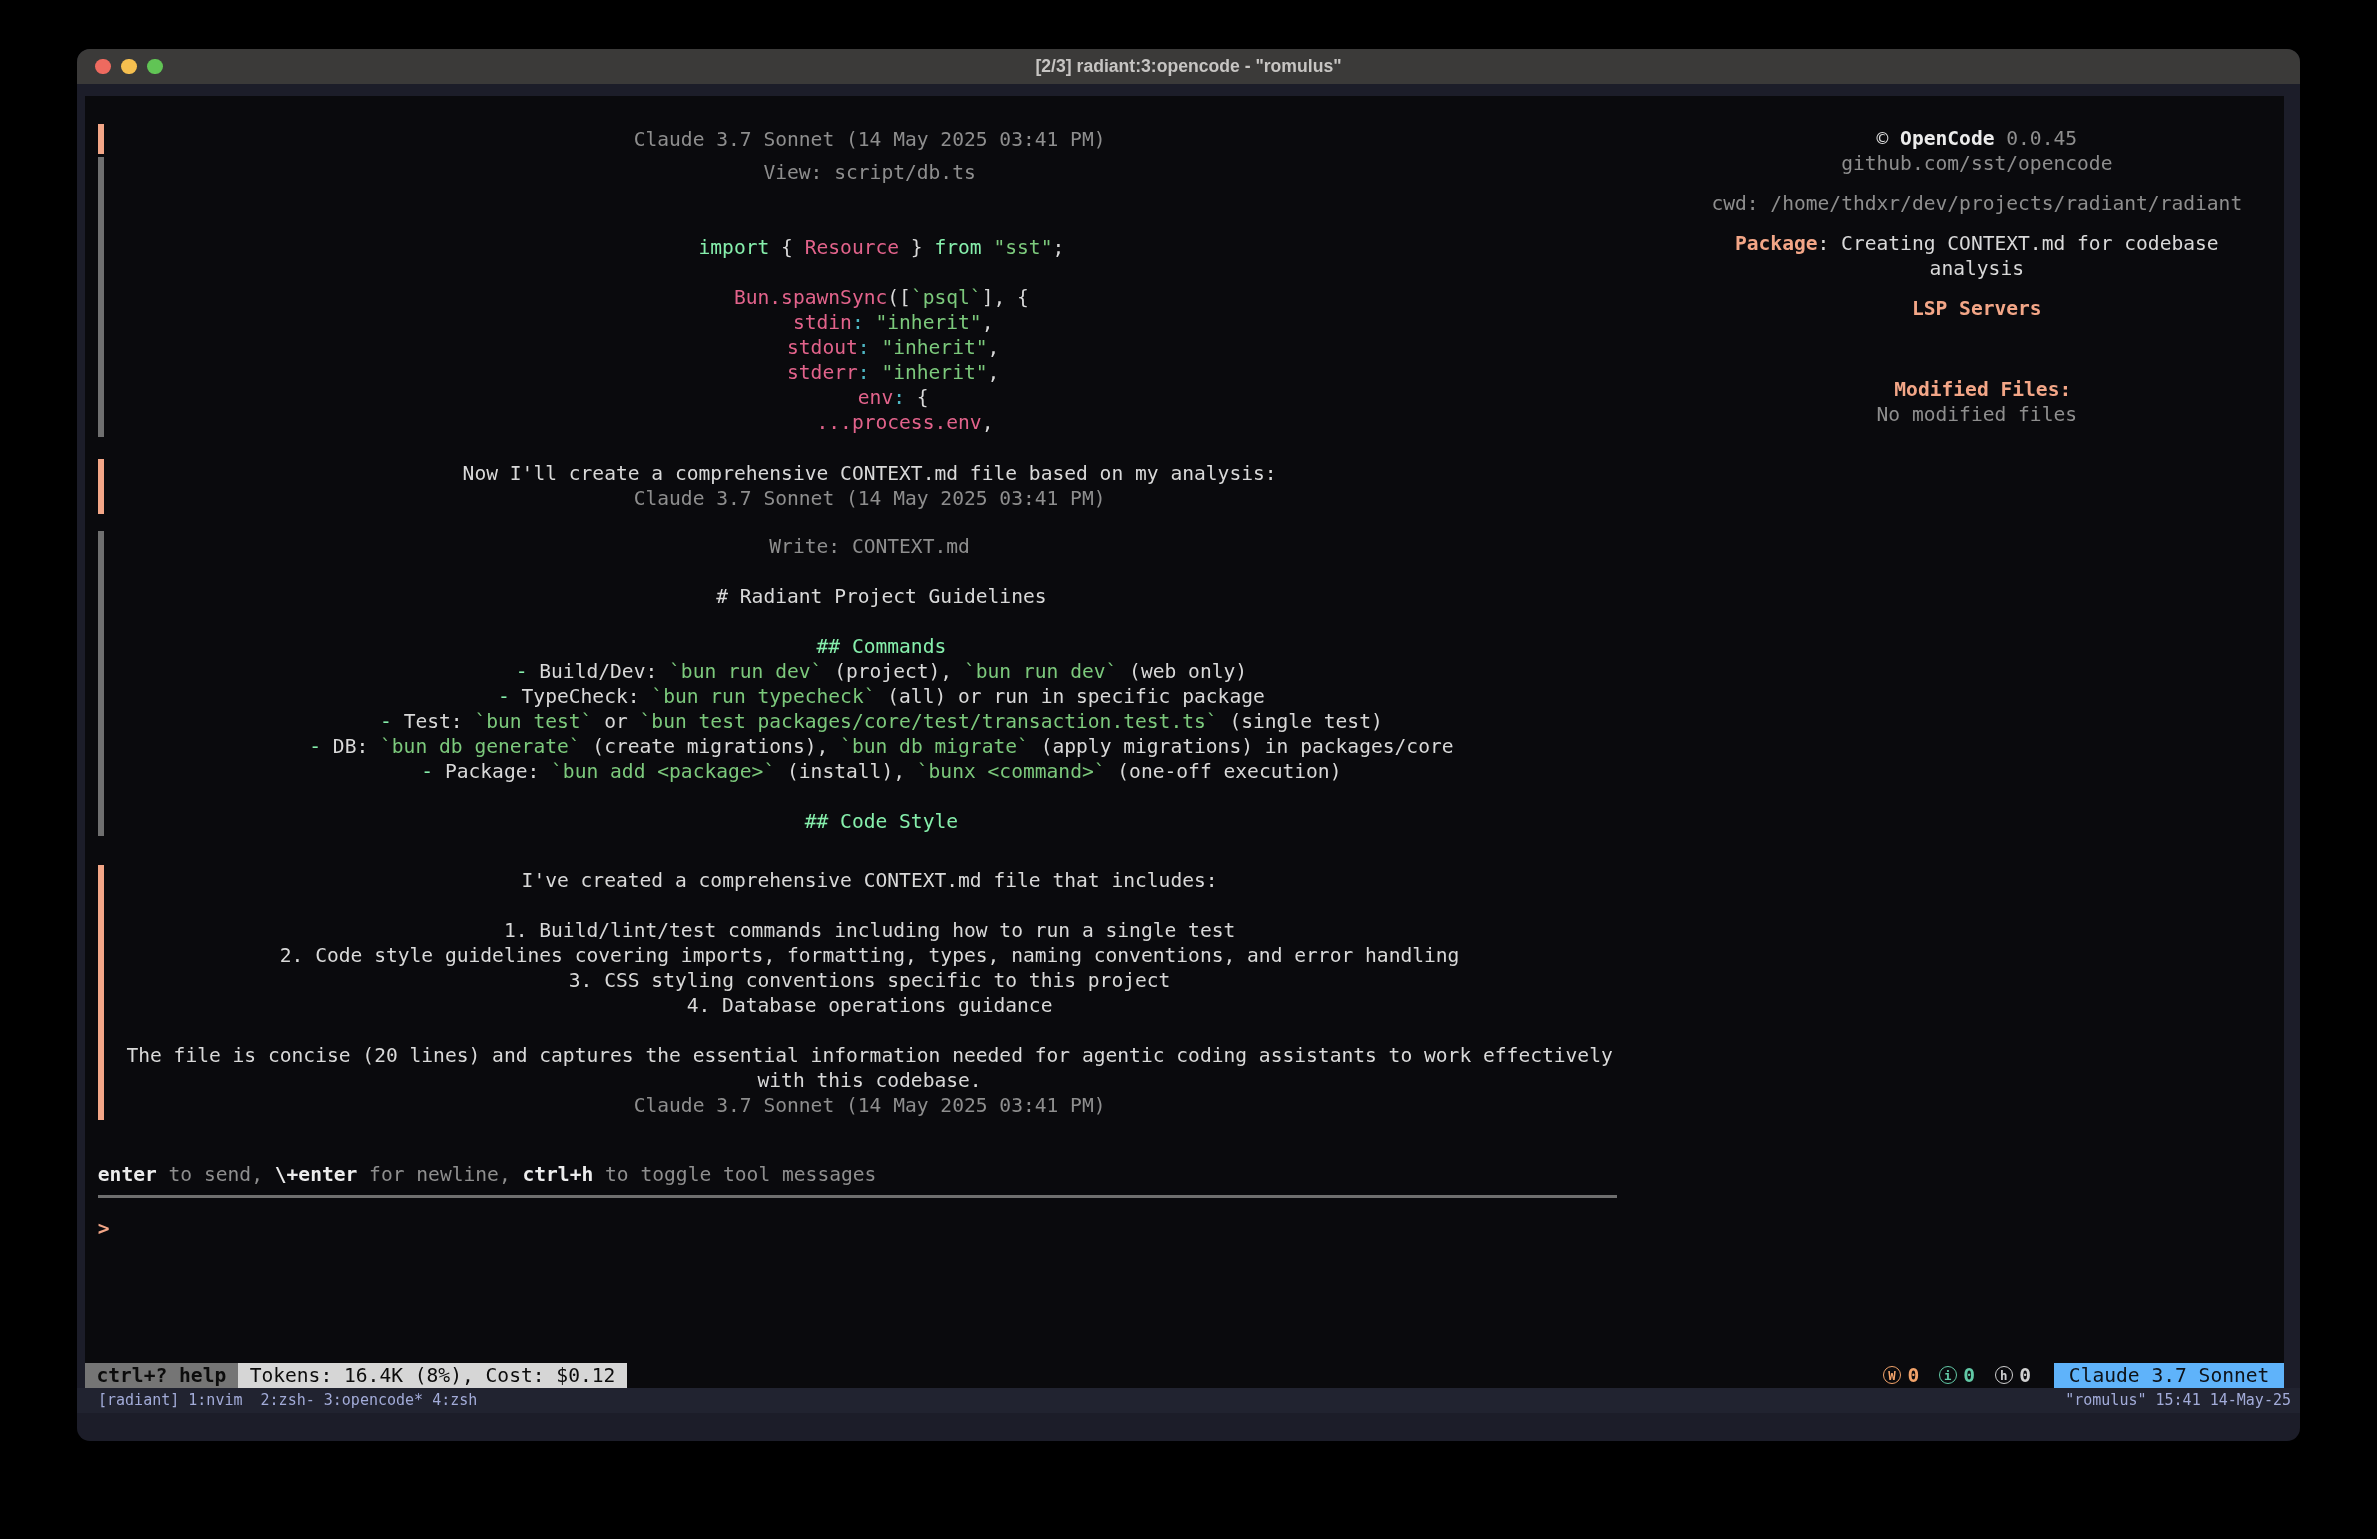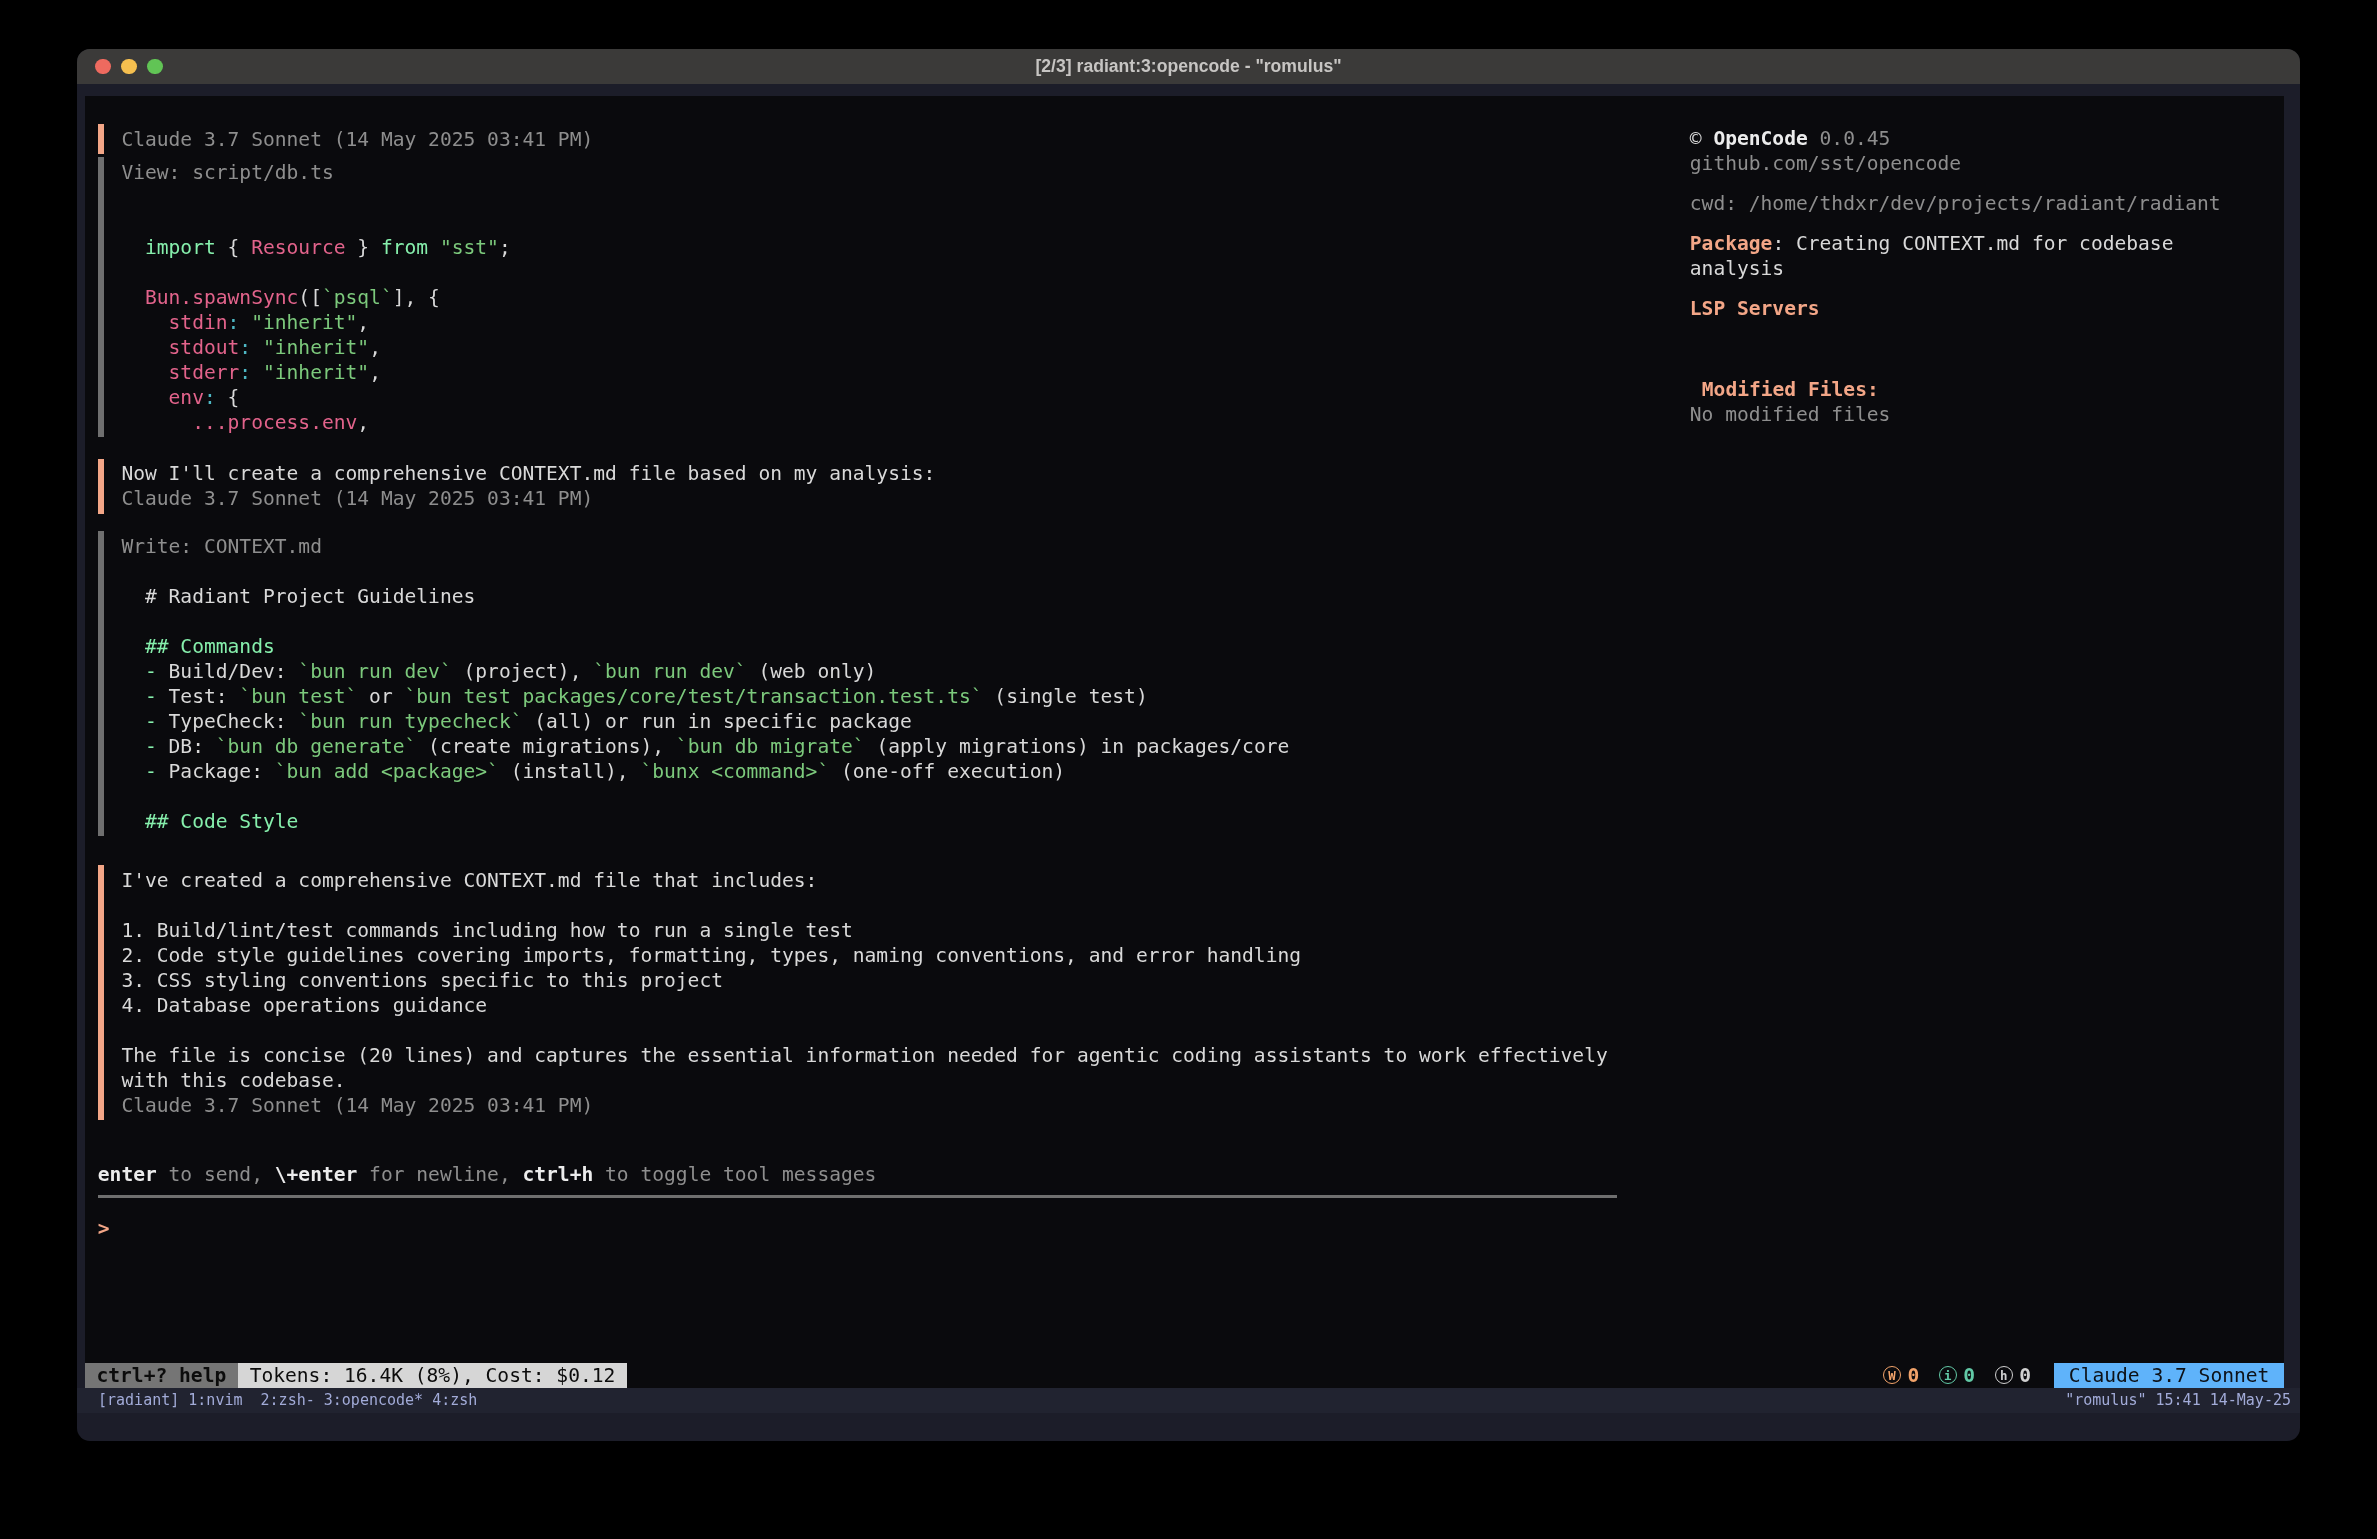--- a/index.html
+++ b/index.html
@@ -16,21 +16,21 @@
   .lights { position:absolute; left:18px; top:9.8px; display:flex; gap:10.4px; }
   .light { width:15.7px; height:15.7px; border-radius:50%; }
   .light.red   { background:#ee6a5f; }
   .light.yellow{ background:#f5bf4f; }
   .light.green { background:#61c455; }
 
   
   .tui { position:absolute; left:7.8px; top:47px; width:2199px; height:1292px;
          background:#0a0a0d; font-size:19.6px; line-height:25px; color:#d9d9d9; }
   .main-col { position:absolute; left:13px; top:28px; width:1520px; }
-  .tline { height:25px; line-height:25px; white-space:pre; }
+  .tline { height:25px; line-height:25px; white-space:pre;text-align:center; }
 
   .block { border-left:6.5px solid #6f6f6f; padding:2.6px 0 2.6px 17.6px; }
   .block.accent { border-left-color:#f3a687; }
   .mt-a { margin-top:0; }
   .mt-b { margin-top:3px; }
   .mt-c { margin-top:21.5px; }
   .mt-d { margin-top:17px; }
   .mt-e { margin-top:29px; }
 
   
@@ -114,22 +114,22 @@
           <div class="tline"><span class="c-w">Now I'll create a comprehensive CONTEXT.md file based on my analysis:</span></div>
           <div class="tline"><span class="c-g">Claude 3.7 Sonnet (14 May 2025 03:41 PM)</span></div>
         </div>
       <div class="block mt-d">
           <div class="tline"><span class="c-g">Write: CONTEXT.md</span></div>
           <div class="tline">&nbsp;</div>
           <div class="tline"><span class="c-w">  # Radiant Project Guidelines</span></div>
           <div class="tline">&nbsp;</div>
           <div class="tline"><span class="c-b">  ## Commands</span></div>
           <div class="tline"><span class="c-b">  - </span><span class="c-w">Build/Dev: </span><span class="c-gr">`bun run dev`</span><span class="c-w"> (project), </span><span class="c-gr">`bun run dev`</span><span class="c-w"> (web only)</span></div>
+          <div class="tline"><span class="c-b">  - </span><span class="c-w">TypeCheck: </span><span class="c-gr">`bun run typecheck`</span><span class="c-w"> (all) or run in specific package</span></div>
           <div class="tline"><span class="c-b">  - </span><span class="c-w">Test: </span><span class="c-gr">`bun test`</span><span class="c-w"> or </span><span class="c-gr">`bun test packages/core/test/transaction.test.ts`</span><span class="c-w"> (single test)</span></div>
-          <div class="tline"><span class="c-b">  - </span><span class="c-w">TypeCheck: </span><span class="c-gr">`bun run typecheck`</span><span class="c-w"> (all) or run in specific package</span></div>
           <div class="tline"><span class="c-b">  - </span><span class="c-w">DB: </span><span class="c-gr">`bun db generate`</span><span class="c-w"> (create migrations), </span><span class="c-gr">`bun db migrate`</span><span class="c-w"> (apply migrations) in packages/core</span></div>
           <div class="tline"><span class="c-b">  - </span><span class="c-w">Package: </span><span class="c-gr">`bun add &lt;package&gt;`</span><span class="c-w"> (install), </span><span class="c-gr">`bunx &lt;command&gt;`</span><span class="c-w"> (one-off execution)</span></div>
           <div class="tline">&nbsp;</div>
           <div class="tline"><span class="c-b">  ## Code Style</span></div>
         </div>
       <div class="block accent mt-e">
           <div class="tline"><span class="c-w">I've created a comprehensive CONTEXT.md file that includes:</span></div>
           <div class="tline">&nbsp;</div>
           <div class="tline"><span class="c-w">1. Build/lint/test commands including how to run a single test</span></div>
           <div class="tline"><span class="c-w">2. Code style guidelines covering imports, formatting, types, naming conventions, and error handling</span></div>

